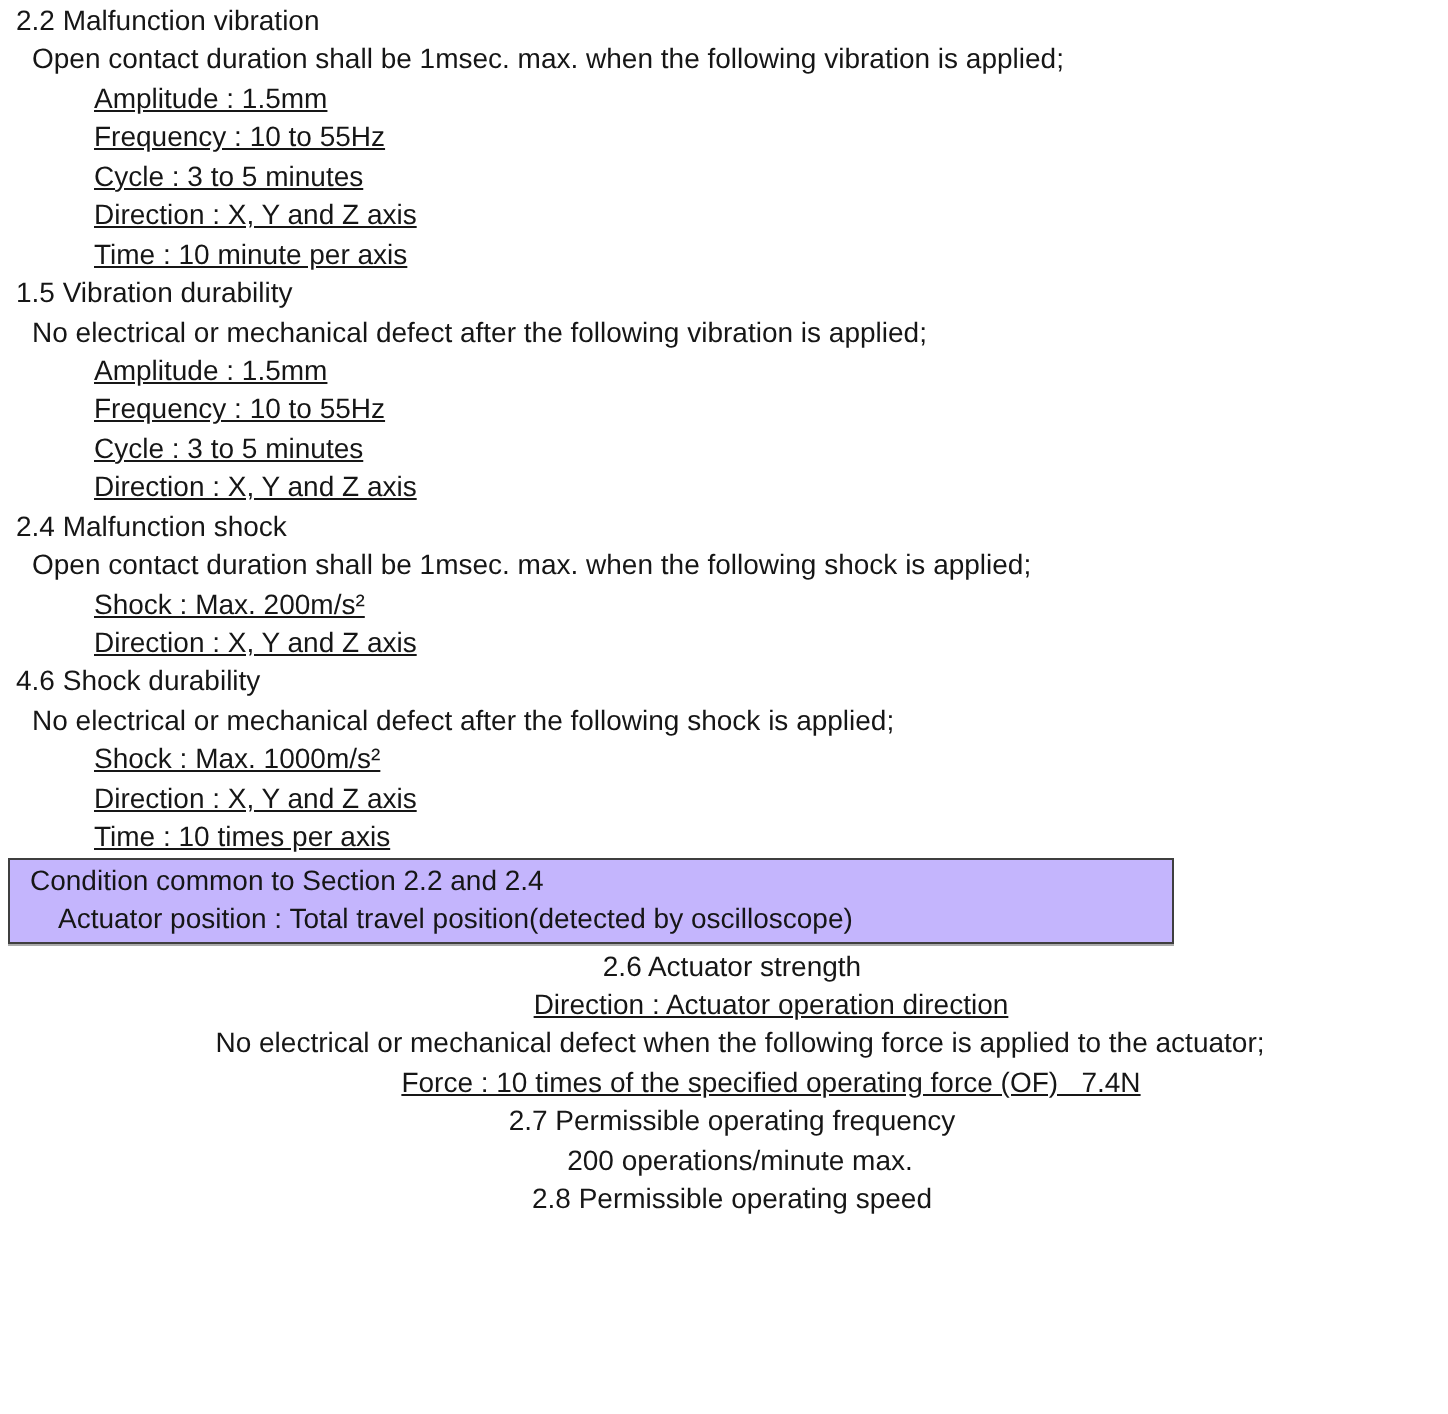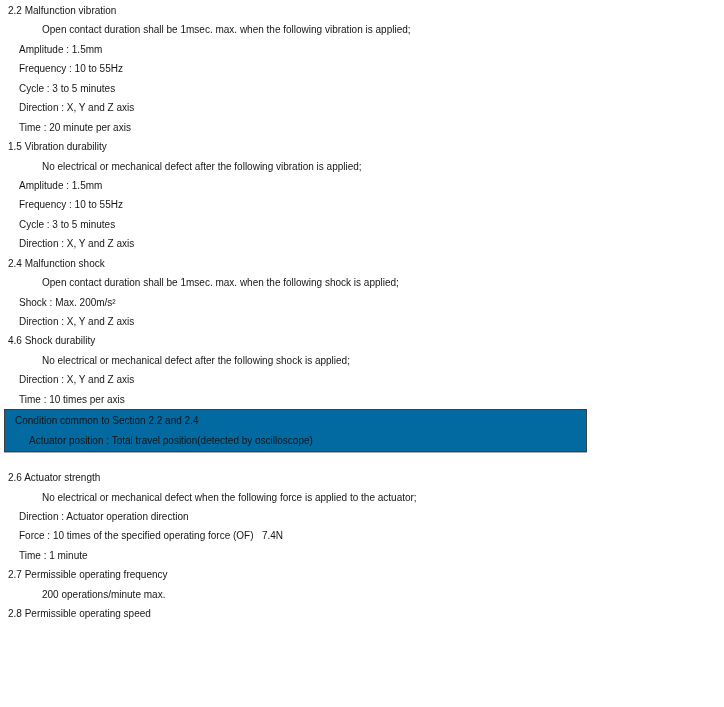--- a/index.html
+++ b/index.html
@@ -7,85 +7,85 @@
     padding: 0;
     background: #ffffff;
   }
   body {
     width: 724px;
     height: 707px;
     overflow: hidden;
   }
   .doc {
     font-family: "Liberation Sans", sans-serif;
-    font-size: 10px;
+    font-size: 14px;
     line-height: 19.45px;
     color: #161616;
     padding-top: 1px;
   }
   .line {
     white-space: pre-wrap;
     height: 19.45px;
     overflow: hidden;
   }
   .ind0 { padding-left: 8px; }
-  .ind1 { padding-left: 42px; }
-  .ind2 { padding-left: 19px; }
+  .ind1 { padding-left: 16px; }
+  .ind2 { padding-left: 47px; text-decoration: underline; }
   .cbox {
     box-sizing: border-box;
     width: 583px;
     margin-left: 4px;
     border: 1px solid #3f3f3f;
     box-shadow: 0 1px 0 #ababab;
     padding: 1px 0;
-    background: #0369a1;
+    background: #c4b5fd;
   }
   .cbox .box-title { padding-left: 10px; }
   .cbox .box-detail { padding-left: 24px; }
-  .post { margin-top: 16px; }
+  .post { margin-top: 2px; text-align: center; }
 </style>
 </head>
 <body>
 
 <div class="doc">
 
   <div class="line ind0">2.2 Malfunction vibration</div>
   <div class="line ind1">Open contact duration shall be 1msec. max. when the following vibration is applied;</div>
   <div class="line ind2">Amplitude : 1.5mm</div>
   <div class="line ind2">Frequency : 10 to 55Hz</div>
   <div class="line ind2">Cycle : 3 to 5 minutes</div>
   <div class="line ind2">Direction : X, Y and Z axis</div>
-  <div class="line ind2">Time : 20 minute per axis</div>
+  <div class="line ind2">Time : 10 minute per axis</div>
 
   <div class="line ind0">1.5 Vibration durability</div>
   <div class="line ind1">No electrical or mechanical defect after the following vibration is applied;</div>
   <div class="line ind2">Amplitude : 1.5mm</div>
   <div class="line ind2">Frequency : 10 to 55Hz</div>
   <div class="line ind2">Cycle : 3 to 5 minutes</div>
   <div class="line ind2">Direction : X, Y and Z axis</div>
 
   <div class="line ind0">2.4 Malfunction shock</div>
   <div class="line ind1">Open contact duration shall be 1msec. max. when the following shock is applied;</div>
   <div class="line ind2">Shock : Max. 200m/s²</div>
   <div class="line ind2">Direction : X, Y and Z axis</div>
 
   <div class="line ind0">4.6 Shock durability</div>
   <div class="line ind1">No electrical or mechanical defect after the following shock is applied;</div>
+  <div class="line ind2">Shock : Max. 1000m/s²</div>
   <div class="line ind2">Direction : X, Y and Z axis</div>
   <div class="line ind2">Time : 10 times per axis</div>
 
   <div class="cbox">
     <div class="line box-title">Condition common to Section 2.2 and 2.4</div>
     <div class="line box-detail">Actuator position : Total travel position(detected by oscilloscope)</div>
   </div>
 
   <div class="post">
     <div class="line ind0">2.6 Actuator strength</div>
+    <div class="line ind2">Direction : Actuator operation direction</div>
     <div class="line ind1">No electrical or mechanical defect when the following force is applied to the actuator;</div>
-    <div class="line ind2">Direction : Actuator operation direction</div>
     <div class="line ind2">Force : 10 times of the specified operating force (OF)   7.4N</div>
-    <div class="line ind2">Time : 1 minute</div>
     <div class="line ind0">2.7 Permissible operating frequency</div>
     <div class="line ind1">200 operations/minute max.</div>
     <div class="line ind0">2.8 Permissible operating speed</div>
   </div>
 
 </div>
 
 </body></html>

